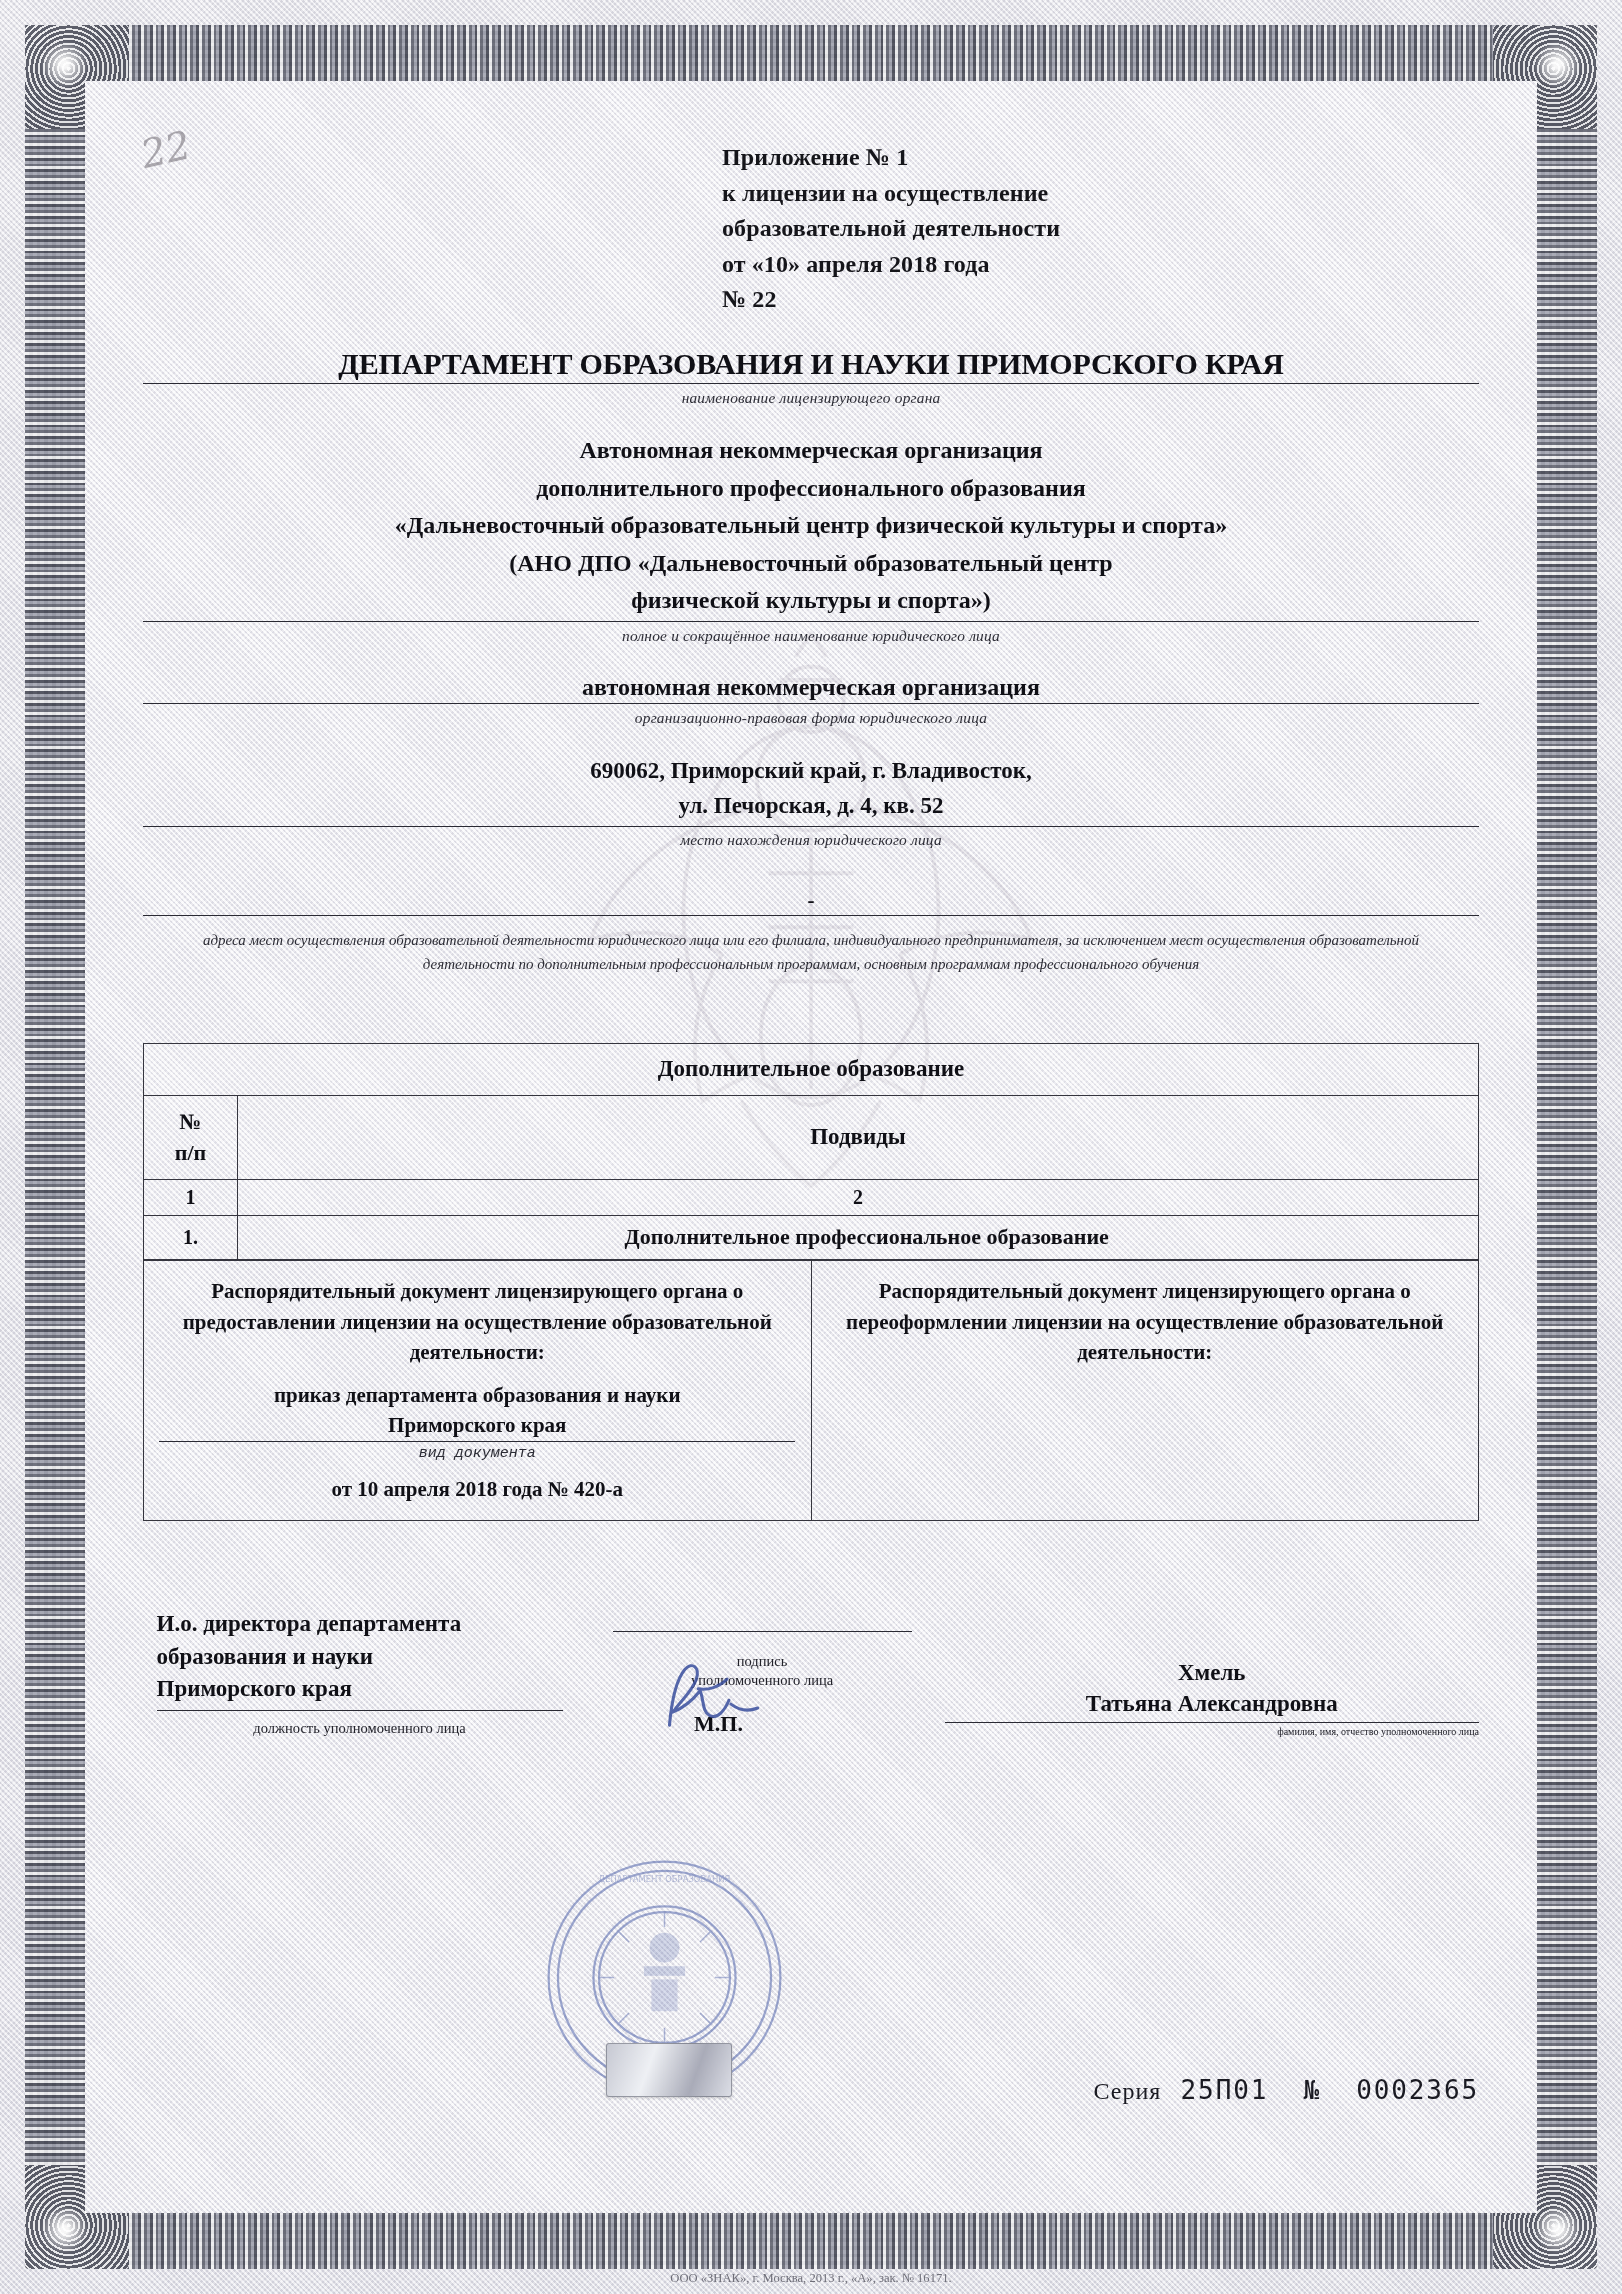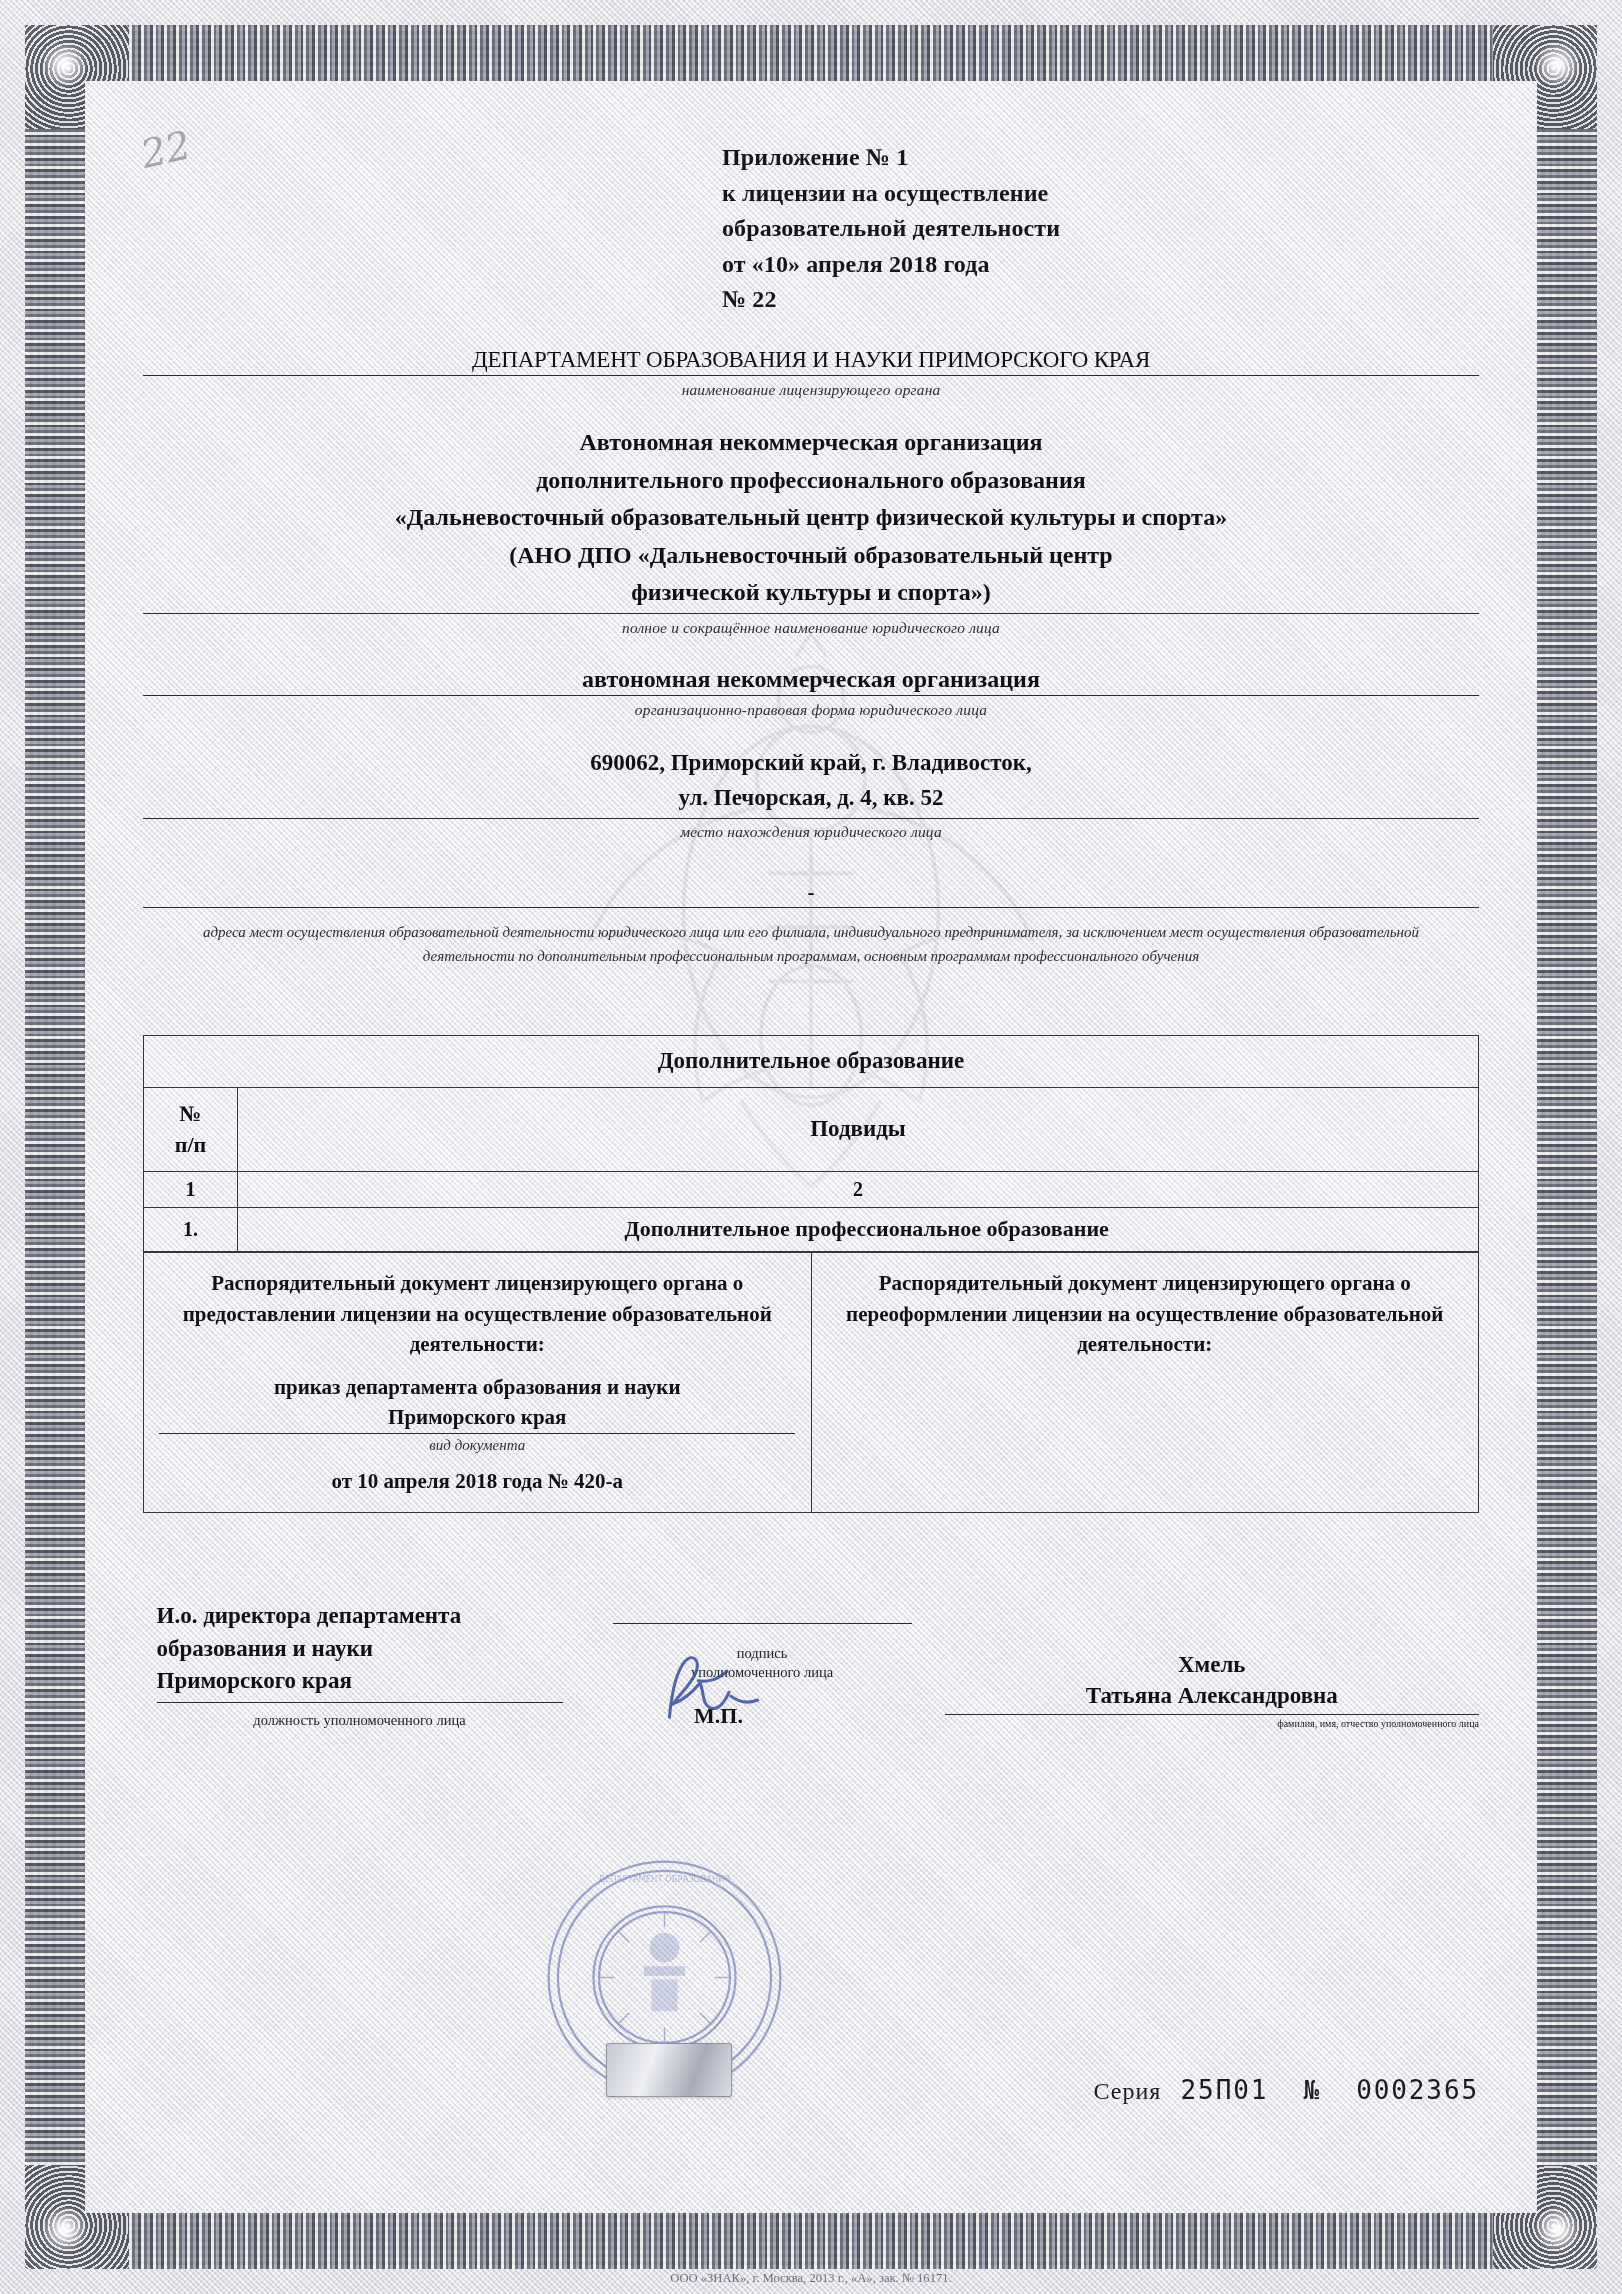--- a/index.html
+++ b/index.html
@@ -127,21 +127,21 @@
   .hdr{
     margin-left:579px;
     padding-top:59px;
     font-size:24px;font-weight:bold;line-height:1.48;
     color:#15151a;letter-spacing:0.1px;
   }
 
   
   .dept{
     text-align:center;
-    font-size:23px;font-weight:normal;
+    font-size:30px;font-weight:bold;
     margin-top:29px;
     letter-spacing:-0.2px;
     color:#101016;
     border-bottom:1.9px solid #2a2a33;
     padding-bottom:2.9px;
   }
   .cap{
     text-align:center;
     font-style:italic;
     font-size:15.4px;
@@ -245,21 +245,21 @@
   .doc-kind{
     text-align:center;
     font-size:21px;font-weight:bold;
     line-height:1.42;
     margin-top:13.5px;
     border-bottom:1.5px solid #2a2a33;
     display:block;
   }
   .doc-cap{
     text-align:center;font-style:italic;
-    font-size:15px;margin-top:2.9px;color:#2c2c35;
+    font-size:15px;margin-top:2.9px;color:#2c2c35;font-family:Liberation Mono, monospace;
   }
   .doc-date{
     text-align:center;
     font-size:21px;font-weight:bold;
     margin-top:15.4px;
   }
 
   
   .sig{
     display:flex;

